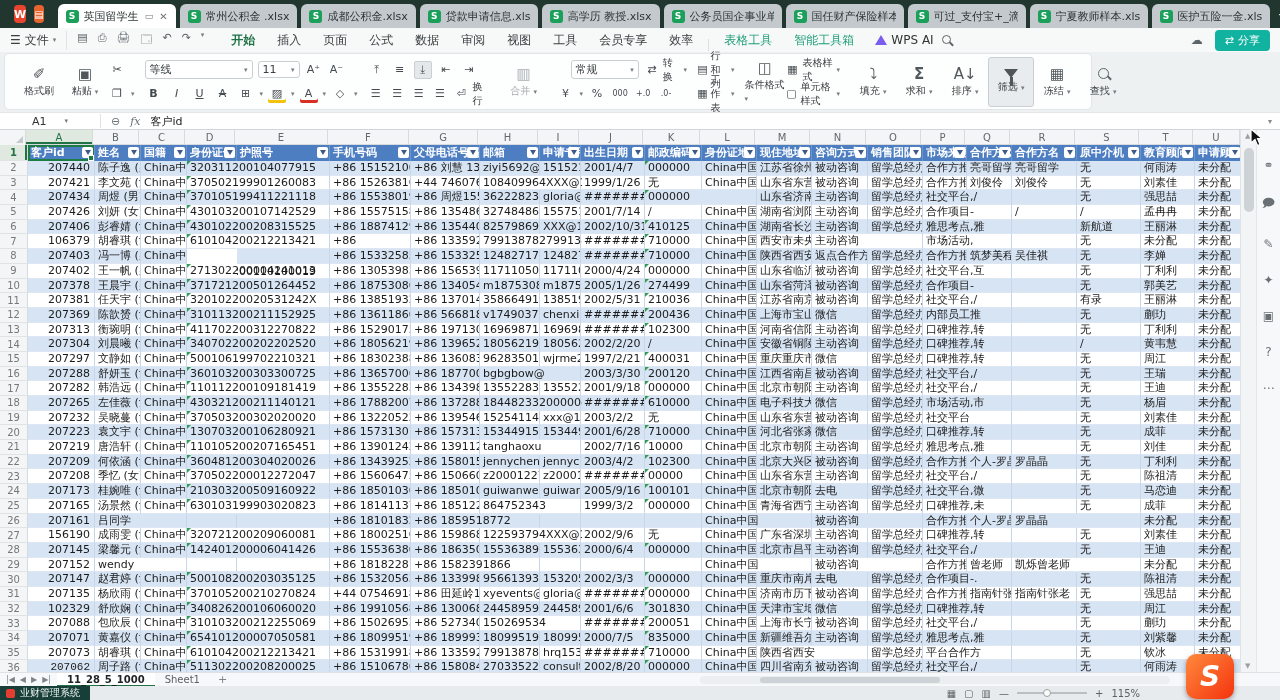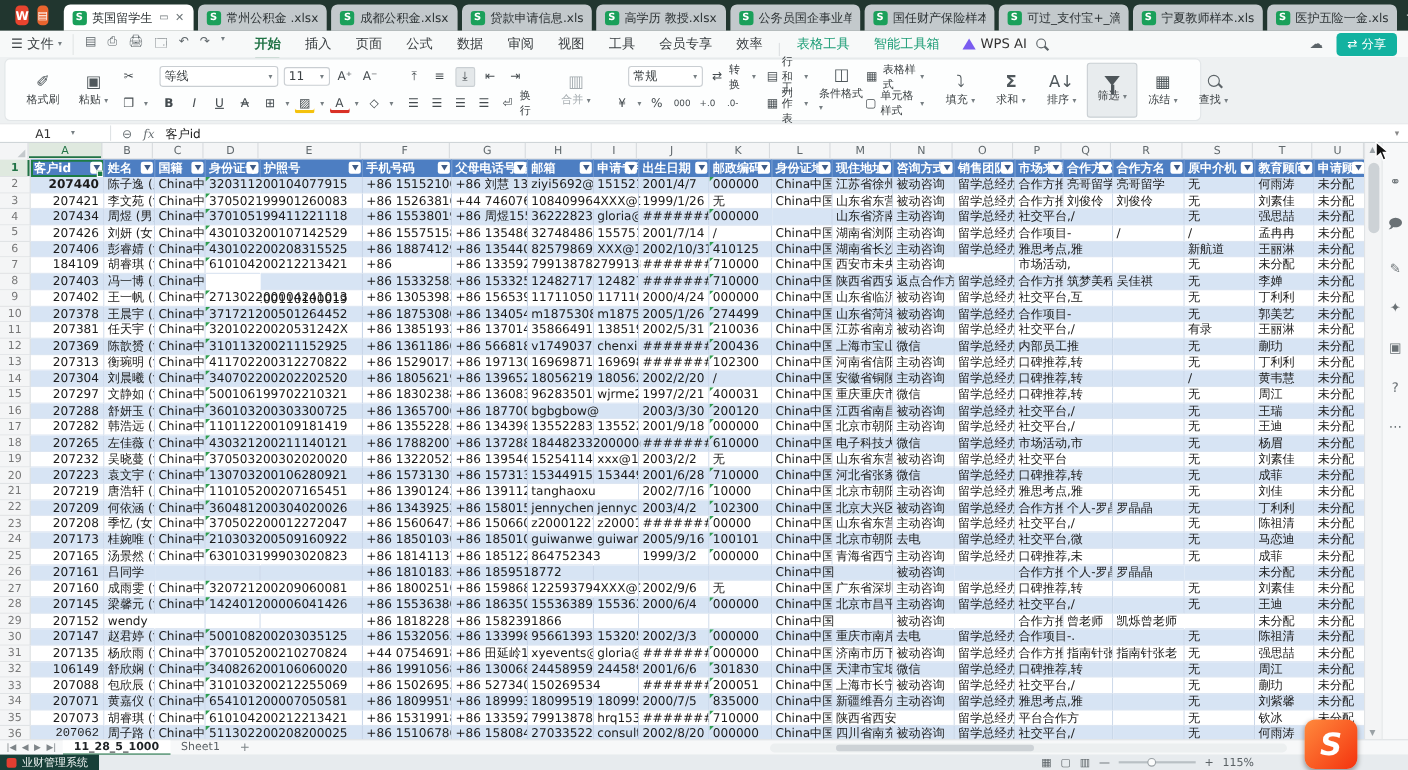--- a/index.html
+++ b/index.html
@@ -453,21 +453,21 @@
           <div class="hcell" style="width: 55px; flex: 0 0 55px;"><span>销售团队</span><span class="badge"></span></div>
           <div class="hcell" style="width: 44px; flex: 0 0 44px;"><span>市场来源</span><span class="badge"></span></div>
           <div class="hcell" style="width: 45px; flex: 0 0 45px;"><span>合作方公</span><span class="badge"></span></div>
           <div class="hcell" style="width: 65px; flex: 0 0 65px;"><span>合作方名</span><span class="badge"></span></div>
           <div class="hcell" style="width: 64px; flex: 0 0 64px;"><span>原中介机</span><span class="badge"></span></div>
           <div class="hcell" style="width: 54px; flex: 0 0 54px;"><span>教育顾问</span><span class="badge"></span></div>
           <div class="hcell" style="width: 47px; flex: 0 0 47px;"><span>申请顾问</span><span class="badge"></span></div>
         </div>
         <div class="drow band">
           <div class="gut">2</div>
-          <div class="dcell num" style="width: 67px; flex: 0 0 67px; font-weight: bold;">207440</div>
+          <div class="dcell num" style="width: 67px; flex: 0 0 67px;">207440</div>
           <div class="dcell" style="width: 46px; flex: 0 0 46px;">陈子逸 (男</div>
           <div class="dcell" style="width: 46px; flex: 0 0 46px;">China中国</div>
           <div class="dcell spill tri" style="width: 50px; flex: 0 0 50px;">
             <span class="sp" style="width: 141px;">320311200104077915</span>
           </div>
           <div class="dcell" style="width: 93px; flex: 0 0 93px;"></div>
           <div class="dcell" style="width: 81px; flex: 0 0 81px;">+86 15152100</div>
           <div class="dcell" style="width: 69px; flex: 0 0 69px;">+86 刘慧 137052</div>
           <div class="dcell" style="width: 60px; flex: 0 0 60px;">ziyi5692@q</div>
           <div class="dcell" style="width: 41px; flex: 0 0 41px;">151521001</div>
@@ -593,21 +593,21 @@
             <span class="sp" style="width: 87px;">雅思考点,雅</span>
           </div>
           <div class="dcell" style="width: 45px; flex: 0 0 45px;"></div>
           <div class="dcell" style="width: 65px; flex: 0 0 65px;"></div>
           <div class="dcell" style="width: 64px; flex: 0 0 64px;">新航道</div>
           <div class="dcell" style="width: 54px; flex: 0 0 54px;">王丽淋</div>
           <div class="dcell" style="width: 47px; flex: 0 0 47px;">未分配</div>
         </div>
         <div class="drow">
           <div class="gut">7</div>
-          <div class="dcell num" style="width: 67px; flex: 0 0 67px;">184109</div>
+          <div class="dcell num" style="width: 67px; flex: 0 0 67px;">106379</div>
           <div class="dcell" style="width: 46px; flex: 0 0 46px;">胡睿琪 (女</div>
           <div class="dcell" style="width: 46px; flex: 0 0 46px;">China中国</div>
           <div class="dcell spill tri" style="width: 50px; flex: 0 0 50px;">
             <span class="sp" style="width: 141px;">610104200212213421</span>
           </div>
           <div class="dcell" style="width: 93px; flex: 0 0 93px;"></div>
           <div class="dcell" style="width: 81px; flex: 0 0 81px;">+86</div>
           <div class="dcell" style="width: 69px; flex: 0 0 69px;">+86 1335925706</div>
           <div class="dcell spill" style="width: 60px; flex: 0 0 60px;">
             <span class="sp" style="width: 99px;">799138782799138782</span>
@@ -1167,21 +1167,21 @@
           <div class="dcell" style="width: 45px; flex: 0 0 45px;">个人-罗晶</div>
           <div class="dcell spill" style="width: 65px; flex: 0 0 65px;">
             <span class="sp" style="width: 127px;">罗晶晶</span>
           </div>
           <div class="dcell" style="width: 64px; flex: 0 0 64px;"></div>
           <div class="dcell" style="width: 54px; flex: 0 0 54px;">未分配</div>
           <div class="dcell" style="width: 47px; flex: 0 0 47px;">未分配</div>
         </div>
         <div class="drow">
           <div class="gut">27</div>
-          <div class="dcell num" style="width: 67px; flex: 0 0 67px;">207160</div>
+          <div class="dcell num" style="width: 67px; flex: 0 0 67px;">156190</div>
           <div class="dcell" style="width: 46px; flex: 0 0 46px;">成雨雯 (女</div>
           <div class="dcell" style="width: 46px; flex: 0 0 46px;">China中国</div>
           <div class="dcell spill tri" style="width: 50px; flex: 0 0 50px;">
             <span class="sp" style="width: 141px;">320721200209060081</span>
           </div>
           <div class="dcell" style="width: 93px; flex: 0 0 93px;"></div>
           <div class="dcell" style="width: 81px; flex: 0 0 81px;">+86 18002510</div>
           <div class="dcell" style="width: 69px; flex: 0 0 69px;">+86 1598680231</div>
           <div class="dcell spill" style="width: 60px; flex: 0 0 60px;">
             <span class="sp" style="width: 99px;">122593794XXX@163.</span>
@@ -1313,21 +1313,21 @@
           <div class="dcell" style="width: 55px; flex: 0 0 55px;">留学总经办</div>
           <div class="dcell" style="width: 44px; flex: 0 0 44px;">合作方推荐</div>
           <div class="dcell" style="width: 45px; flex: 0 0 45px;">指南针张老</div>
           <div class="dcell" style="width: 65px; flex: 0 0 65px;">指南针张老</div>
           <div class="dcell" style="width: 64px; flex: 0 0 64px;">无</div>
           <div class="dcell" style="width: 54px; flex: 0 0 54px;">强思喆</div>
           <div class="dcell" style="width: 47px; flex: 0 0 47px;">未分配</div>
         </div>
         <div class="drow band">
           <div class="gut">32</div>
-          <div class="dcell num" style="width: 67px; flex: 0 0 67px;">106149</div>
+          <div class="dcell num" style="width: 67px; flex: 0 0 67px;">102329</div>
           <div class="dcell" style="width: 46px; flex: 0 0 46px;">舒欣娴 (女</div>
           <div class="dcell" style="width: 46px; flex: 0 0 46px;">China中国</div>
           <div class="dcell spill tri" style="width: 50px; flex: 0 0 50px;">
             <span class="sp" style="width: 141px;">340826200106060020</span>
           </div>
           <div class="dcell" style="width: 93px; flex: 0 0 93px;"></div>
           <div class="dcell" style="width: 81px; flex: 0 0 81px;">+86 19910568</div>
           <div class="dcell" style="width: 69px; flex: 0 0 69px;">+86 1300682663</div>
           <div class="dcell" style="width: 60px; flex: 0 0 60px;">244589596</div>
           <div class="dcell" style="width: 41px; flex: 0 0 41px;">244589596</div>

